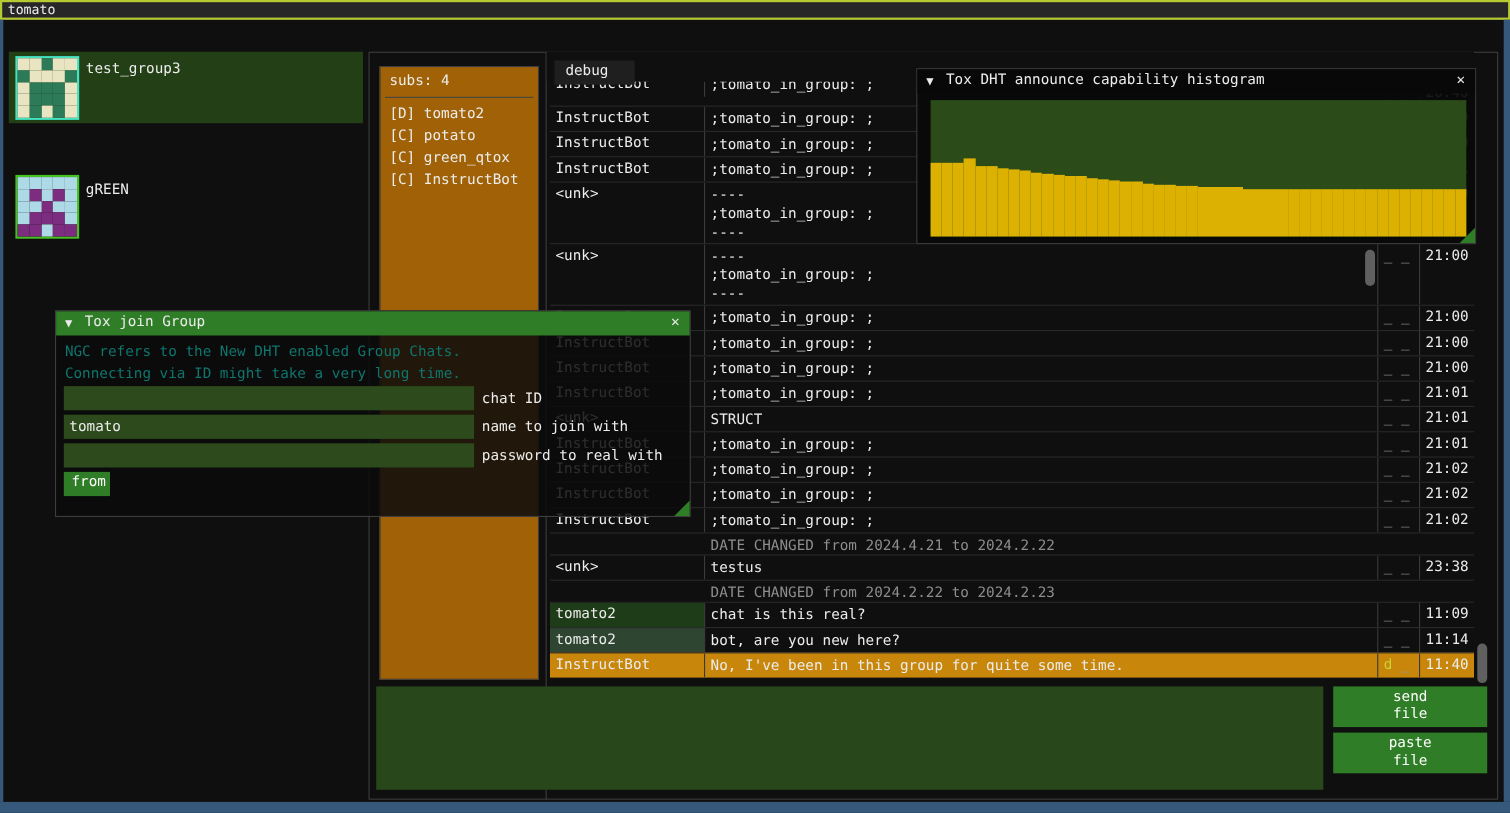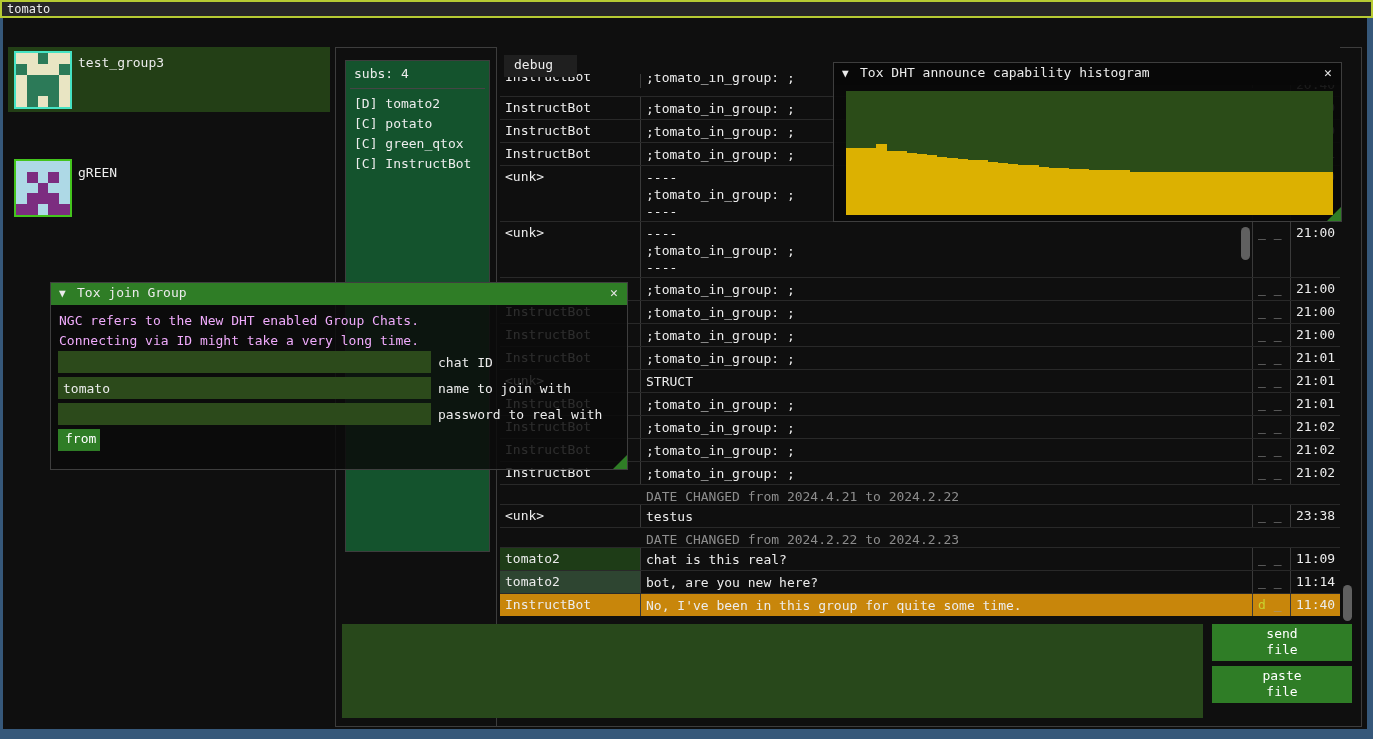--- a/index.html
+++ b/index.html
@@ -22,21 +22,21 @@
 
   
   .group-item { left:8px; width:322px; }
   .avatar { width:58px; height:58px; display:grid; grid-template-columns:repeat(5,1fr); grid-template-rows:repeat(5,1fr); }
   .group-label { position:absolute; left:70px; top:8px; }
 
   
   .panel-border { border:1px solid #3d3d3d; }
   #outer-panel { left:335px; top:47px; width:1027px; height:680px; z-index:1; }
   #chat-divider { left:496px; top:47px; width:1px; height:680px; background:#3d3d3d; z-index:1; }
-  #subs-panel { left:345px; top:60px; width:145px; height:492px; background:#14532d; z-index:2; }
+  #subs-panel { left:345px; top:60px; width:145px; height:558px; background:#a16207; z-index:2; }
   #subs-header { position:absolute; left:8px; top:5px; }
   #subs-sep { position:absolute; left:4px; top:27px; width:135px; height:1px; background:#454545; }
   #subs-list { position:absolute; left:8px; top:33px; line-height:20px; }
   .sub-member { white-space:pre; }
 
   
   #tab-strip { left:497px; top:47px; width:843px; height:27px; background:#0f0f0f; z-index:3; }
   #debug-tab { position:absolute; left:7px; top:8px; width:73px; height:22px; background:#1f1f1f;
     padding:2px 0 0 10px; }
 
@@ -76,21 +76,21 @@
   #histo-window { left:833px; top:62px; width:509px; height:160px; background:rgba(9,9,9,0.92); }
   #histo-title { background:rgba(8,8,8,0.95); }
   #histo-close { right:4px; }
   #histo-plot { position:absolute; left:12px; top:28px; width:487px; height:124px;
     background:#2b4c18; display:flex; align-items:flex-end; }
   .hbar { background:#dcb101; }
 
   #join-window { left:50px; top:282px; width:578px; height:188px; background:rgba(10,10,10,0.85); }
   #join-title { background:#2f7d26; }
   #join-close { right:4px; }
-  .join-desc { position:absolute; left:8px; color:#f0abfc; white-space:pre; }
+  .join-desc { position:absolute; left:8px; color:#0f766e; white-space:pre; }
   .join-input { position:absolute; left:7px; width:373px; height:22px; background:#2c4a1b;
     border:none; color:#ececec; font:inherit; padding:2px 5px; }
   .join-label { position:absolute; left:387px; white-space:pre; }
   #join-btn { position:absolute; left:7px; top:146px; width:42px; height:22px;
     background:#2f7d26; color:#fff; padding:2px 0 0 7px; }
 </style>
 </head>
 <body>
 
 <div id="app">

